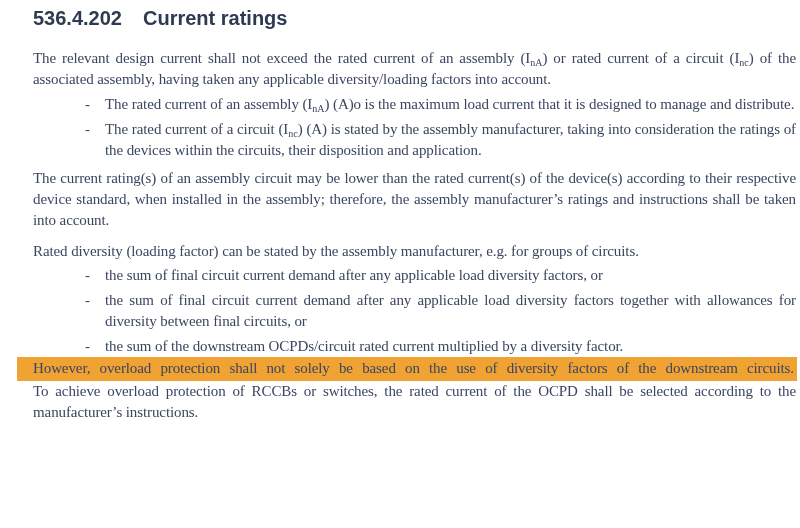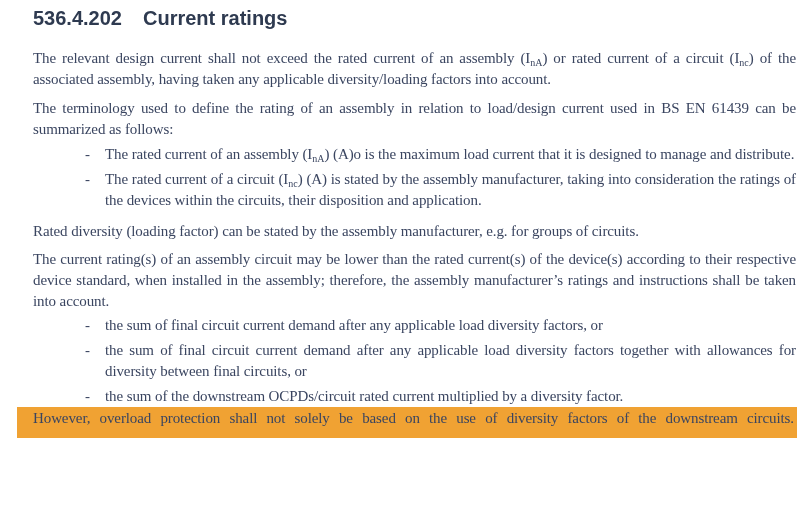--- a/index.html
+++ b/index.html
@@ -45,66 +45,66 @@
     font-size: 10px;
     line-height: 0;
     letter-spacing: 0;
     vertical-align: -3px;
   }
   .hl {
     display: block;
     background: var(--highlight, #f0a233);
     text-align: justify;
     text-align-last: justify;
-    padding: 1px 3px 9px 16px;
+    padding: 1px 3px 2px 16px;
     margin-left: -16px;
     margin-right: -1px;
   }
 </style>
 </head>
 <body>
 
 <div class="doc">
 
   <h1>
     <span class="h-num">536.4.202</span><span class="h-title">Current ratings</span>
   </h1>
 
   <p class="p p1">The relevant design current shall not exceed the rated current of an assembly (I<sub>nA</sub>) or rated current of a circuit (I<sub>nc</sub>) of the associated assembly, having taken any applicable diversity/loading factors into account.</p>
 
-  <p class="p p2">The terminology used to define the rating of an assembly in relation to load/design current used in BS EN 61439 can be summarized as follows:</p>
 
   <ul class="blist l1">
     <li>
       <span class="dash">-</span>
       <span class="li-text">The rated current of an assembly (I<sub>nA</sub>) (A)o is the maximum load current that it is designed to manage and distribute.</span>
     </li>
     <li>
       <span class="dash">-</span>
       <span class="li-text">The rated current of a circuit (I<sub>nc</sub>) (A) is stated by the assembly manufacturer, taking into consideration the ratings of the devices within the circuits, their disposition and application.</span>
     </li>
   </ul>
 
+  <p class="p p3">The current rating(s) of an assembly circuit may be lower than the rated current(s) of the device(s) according to their respective device standard, when installed in the assembly; therefore, the assembly manufacturer’s ratings and instructions shall be taken into account.</p>
+
   <p class="p p4">Rated diversity (loading factor) can be stated by the assembly manufacturer, e.g. for groups of circuits.</p>
-
-  <p class="p p3">The current rating(s) of an assembly circuit may be lower than the rated current(s) of the device(s) according to their respective device standard, when installed in the assembly; therefore, the assembly manufacturer’s ratings and instructions shall be taken into account.</p>
 
 
   <ul class="blist l2">
     <li>
       <span class="dash">-</span>
       <span class="li-text">the sum of final circuit current demand after any applicable load diversity factors, or</span>
     </li>
     <li>
       <span class="dash">-</span>
       <span class="li-text">the sum of final circuit current demand after any applicable load diversity factors together with allowances for diversity between final circuits, or</span>
     </li>
     <li>
       <span class="dash">-</span>
       <span class="li-text">the sum of the downstream OCPDs/circuit rated current multiplied by a diversity factor.</span>
     </li>
   </ul>
 
   <p class="p p6">
     <span class="hl">However, overload protection shall not solely be based on the use of diversity factors of the downstream circuits.</span>
+    <span>To achieve overload protection of RCCBs or switches, the rated current of the OCPD shall be selected according to the manufacturer’s instructions.</span>
   </p>
 
 </div>
 
 </body></html>

